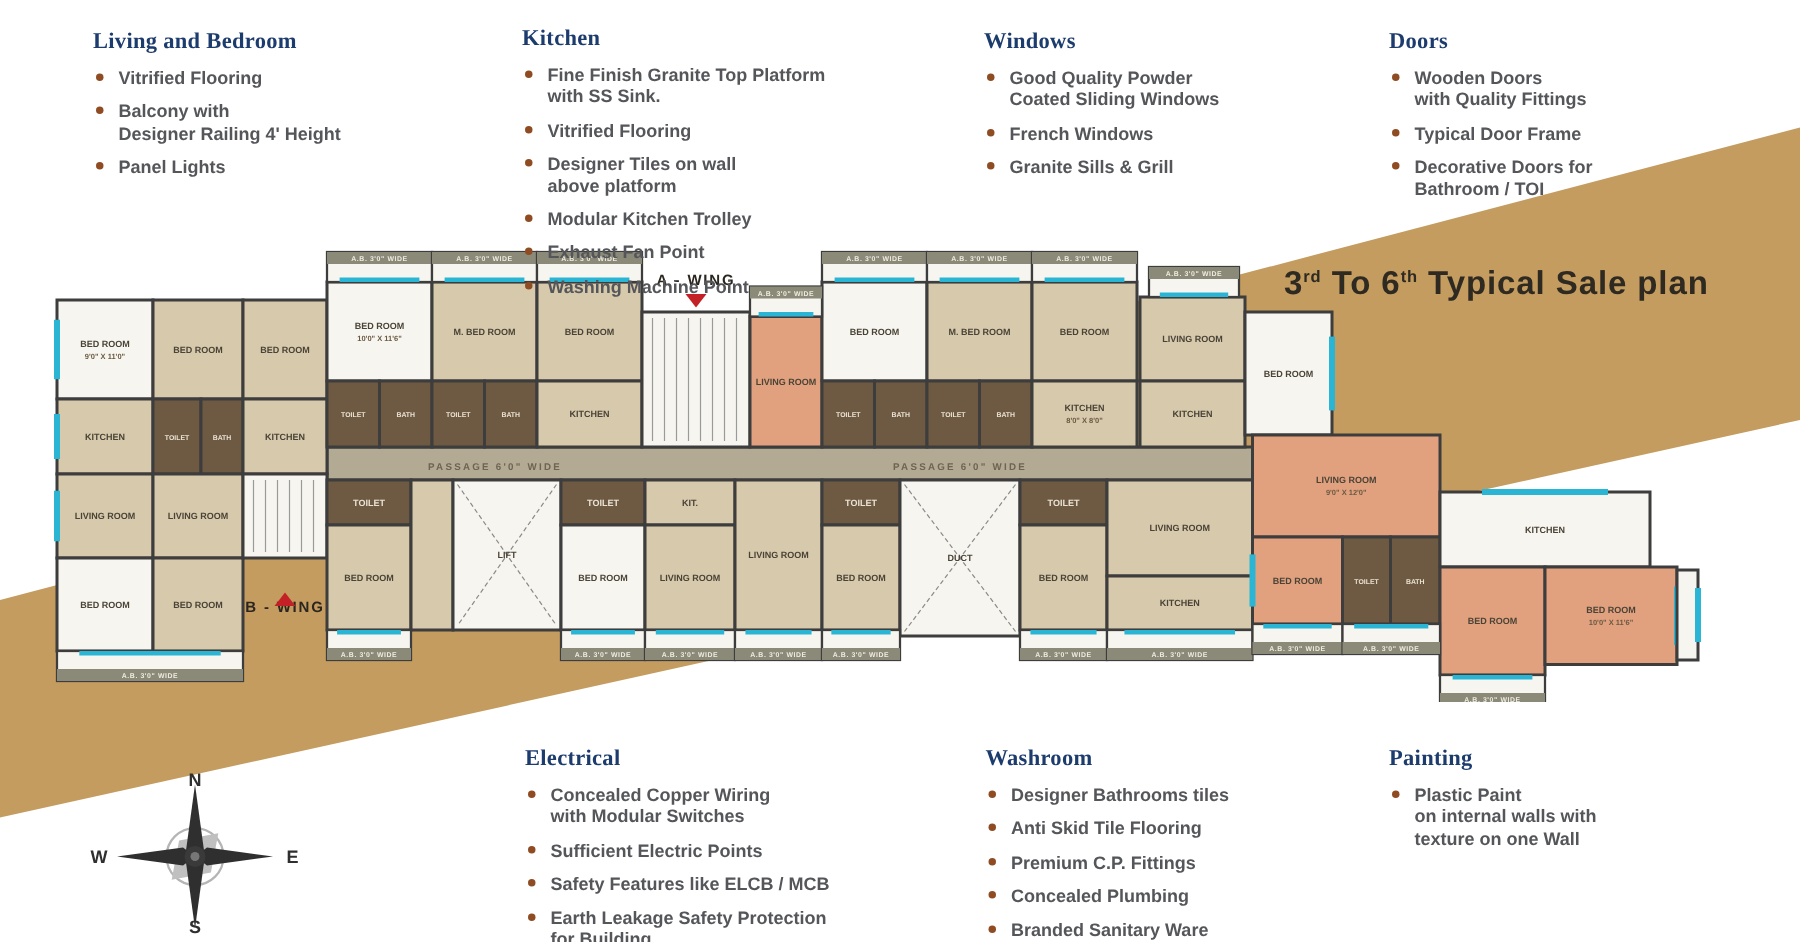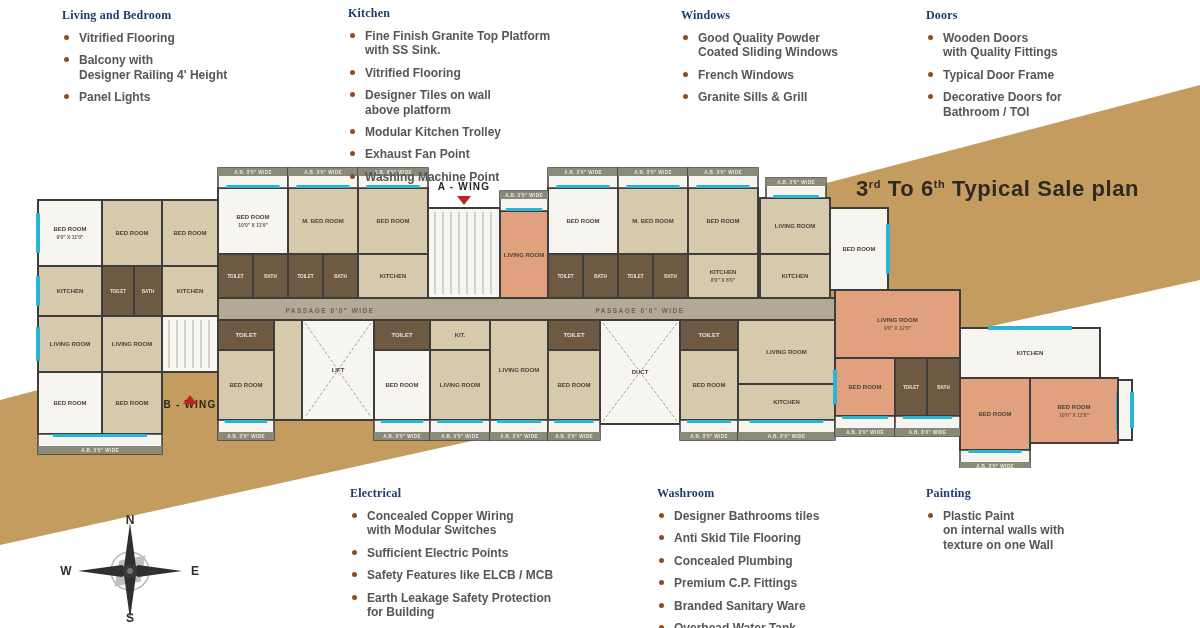--- a/index.html
+++ b/index.html
@@ -4,29 +4,29 @@
 <style>
   html,body{margin:0;padding:0}
   body{width:1200px;height:628px;position:relative;overflow:hidden;background:#ffffff;
        font-family:"Liberation Sans",sans-serif}
   #band{position:absolute;left:0;top:0;width:1200px;height:628px;z-index:0}
   #floorplan{position:absolute;left:30px;top:148px;z-index:2}
   .plan-title{position:absolute;left:856px;top:176px;width:340px;z-index:2;
       font-size:22px;font-weight:bold;color:var(--titlec);letter-spacing:.6px;white-space:pre}
   .plan-title sup{font-size:11px;font-weight:bold}
   .panel{position:absolute;z-index:3}
-  .panel h2{margin:0 0 8px 0;font-family:"Liberation Serif",serif;font-size:12px;
+  .panel h2{margin:12px 0 8px 0;font-family:"Liberation Serif",serif;font-size:15px;
       font-weight:bold;color:var(--navy);letter-spacing:.2px}
   .item{position:relative;padding-left:17px;margin-bottom:8px;font-size:12px;font-weight:bold;
       color:var(--body);line-height:1.2;white-space:pre-line}
   .item::before{content:"";position:absolute;left:2px;top:4px;width:5px;height:5px;
       border-radius:50%;background:var(--bullet)}
   .p-living{left:62px;top:8px;width:245px}
   .p-kitchen{left:348px;top:6px;width:245px}
-  .p-windows{left:681px;top:8px;width:225px}
+  .p-windows{left:656px;top:8px;width:225px}
   .p-doors{left:926px;top:8px;width:235px}
   .p-electrical{left:350px;top:486px;width:255px}
   .p-washroom{left:657px;top:486px;width:225px}
   .p-painting{left:926px;top:486px;width:235px}
   #compass{position:absolute;left:56px;top:515px;z-index:3}
 </style>
 </head>
 <body>
 
 <svg id="band" width="1200" height="628">
@@ -75,22 +75,22 @@
 with Modular Switches</div>
       <div class="item">Sufficient Electric Points</div>
       <div class="item">Safety Features like ELCB / MCB</div>
       <div class="item">Earth Leakage Safety Protection
 for Building</div>
     </div>
     <div class="panel p-washroom">
       <h2>Washroom</h2>
       <div class="item">Designer Bathrooms tiles</div>
       <div class="item">Anti Skid Tile Flooring</div>
+      <div class="item">Premium C.P. Fittings</div>
       <div class="item">Concealed Plumbing</div>
-      <div class="item">Premium C.P. Fittings</div>
       <div class="item">Branded Sanitary Ware</div>
       <div class="item">Overhead Water Tank
 with Loft</div>
     </div>
     <div class="panel p-painting">
       <h2>Painting</h2>
       <div class="item">Plastic Paint
 on internal walls with
 texture on one Wall</div>
     </div>

